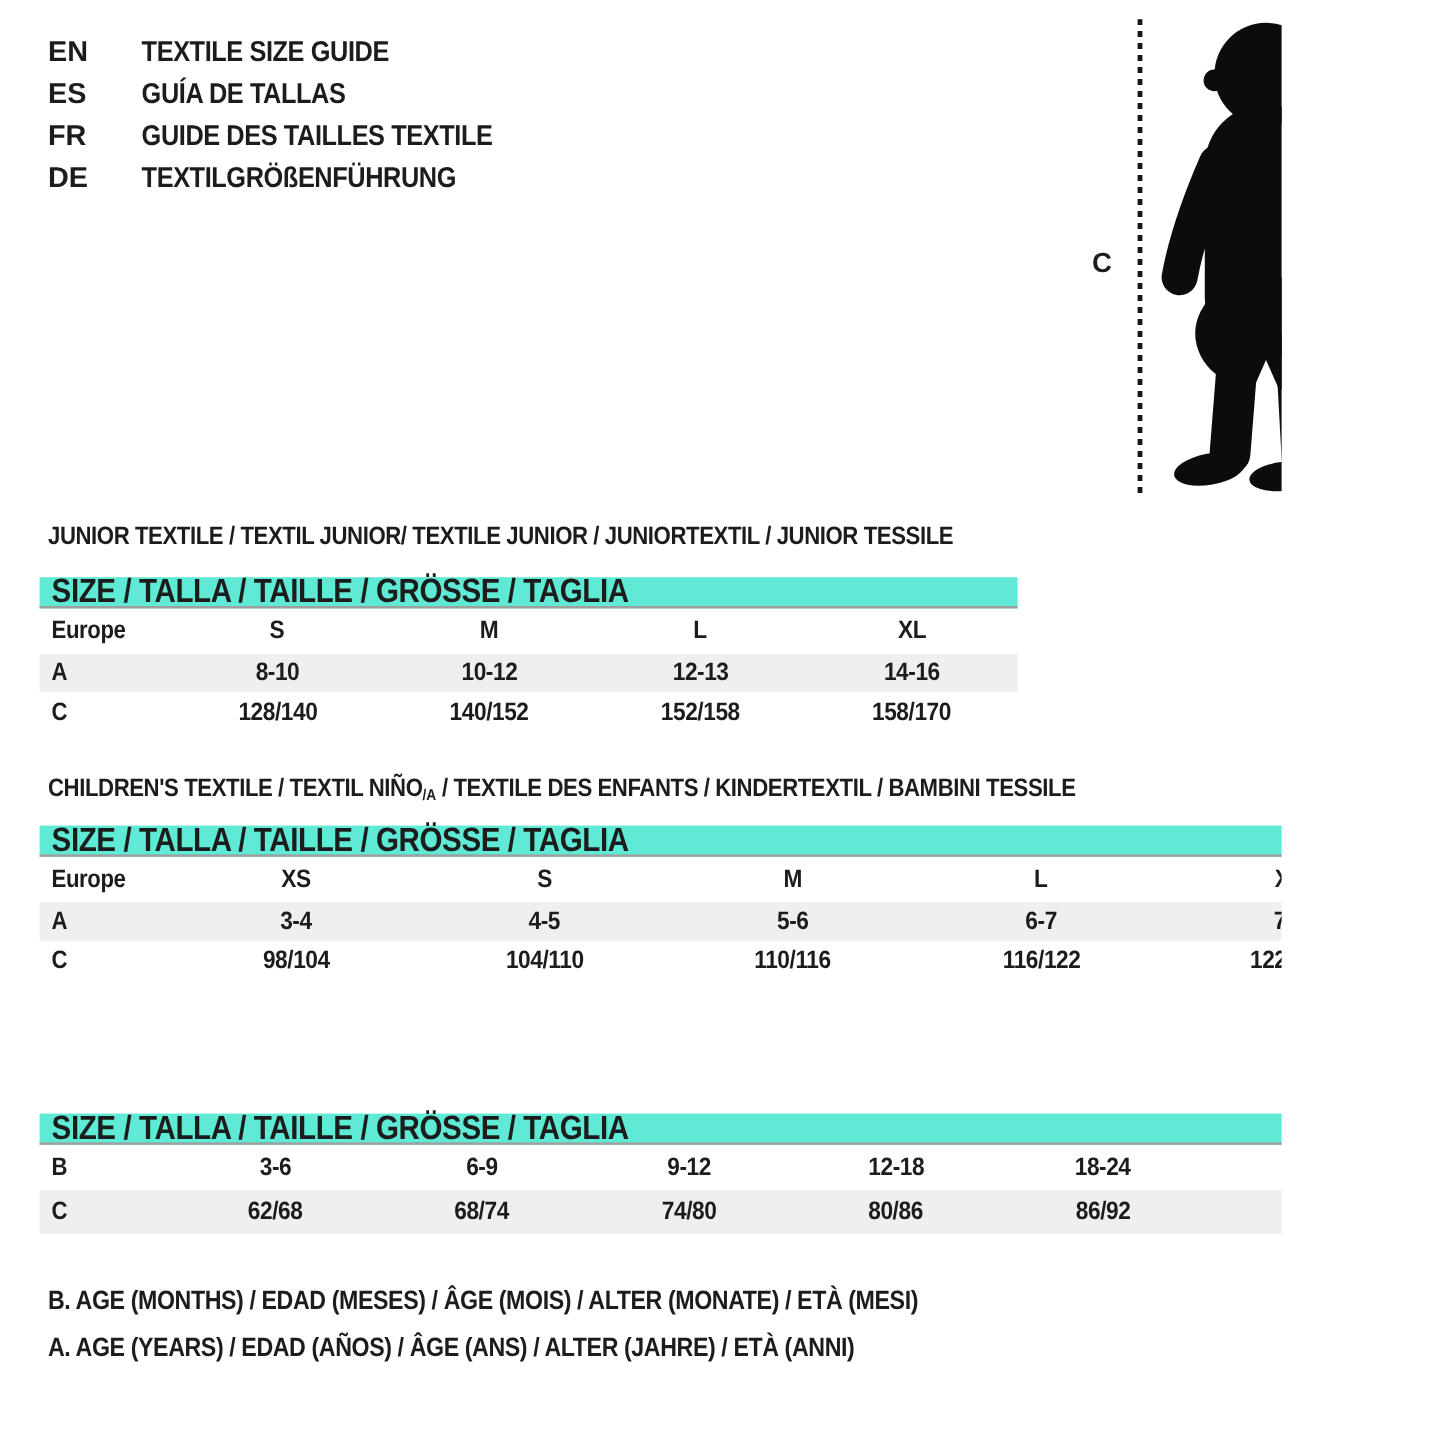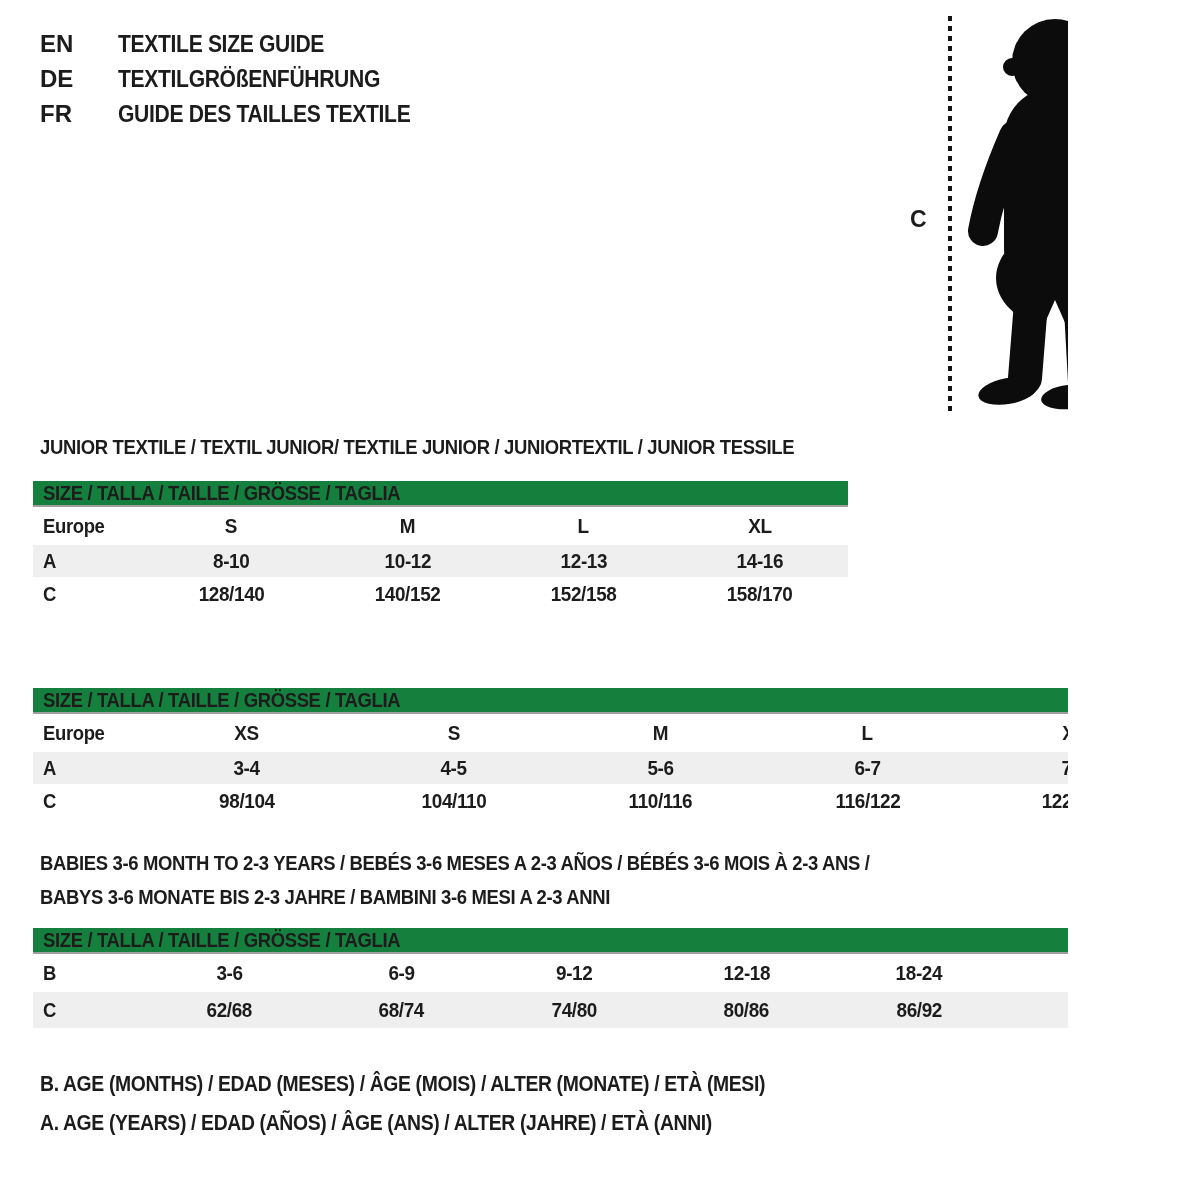--- a/index.html
+++ b/index.html
@@ -32,48 +32,52 @@
   #junior-title{top:434px;}
   #children-title{top:644px;}
   #babies-title{top:846px;line-height:34px;}
   .subA{font-size:13px;position:relative;top:4px;letter-spacing:0;}
 
   
   .table{position:absolute;left:33px;}
   .t-junior{top:481px;width:815px;}
   .t-children{top:688px;width:1145px;}
   .t-babies{top:928px;width:1145px;}
-  .thead{height:26px;background:#15803d;border-bottom:2px solid #9f9f9f;
-    display:flex;align-items:center;padding-left:10px;box-sizing:border-box;font-size:21px;}
+  .thead{height:26px;background:#5eead4;border-bottom:2px solid #9f9f9f;
+    display:flex;align-items:center;padding-left:10px;box-sizing:border-box;font-size:28px;}
   .trow{display:flex;align-items:center;font-size:21px;}
   .rh38{height:38px;} .rh32{height:32px;} .rh34{height:34px;} .rh36{height:36px;}
   .r-alt{background:#efefef;}
   .cell{flex:1;text-align:center;}
   .cell.label{flex:0 0 110px;text-align:left;padding-left:10px;box-sizing:border-box;}
 
   
   #legend{position:absolute;left:40px;top:1064px;font-size:22px;line-height:39px;}
 </style>
 </head>
 <body>
 
 <div id="page">
 
   <div id="langs">
     <div class="lang-row">
       <span class="lang-code">EN</span>
       <span class="cond">TEXTILE SIZE GUIDE</span>
     </div>
     <div class="lang-row">
-      <span class="lang-code">DE</span>
-      <span class="cond">TEXTILGRÖßENFÜHRUNG</span>
+      <span class="lang-code">ES</span>
+      <span class="cond">GUÍA DE TALLAS</span>
     </div>
     <div class="lang-row">
       <span class="lang-code">FR</span>
       <span class="cond">GUIDE DES TAILLES TEXTILE</span>
+    </div>
+    <div class="lang-row">
+      <span class="lang-code">DE</span>
+      <span class="cond">TEXTILGRÖßENFÜHRUNG</span>
     </div>
   </div>
 
   <div id="fig-line"></div>
   <div id="fig-c">C</div>
   <svg id="fig-svg" width="184" height="402" viewBox="0 0 184 402" aria-hidden="true">
     <g fill="#0c0c0c" stroke="#0c0c0c">
       <circle cx="99" cy="52" r="43" stroke="none"></circle>
       <circle cx="56" cy="57" r="9" stroke="none"></circle>
       <circle cx="142" cy="57" r="9" stroke="none"></circle>
@@ -114,20 +118,23 @@
     </div>
     <div class="trow rh34">
       <div class="cell label"><span class="cond">C</span></div>
       <div class="cell"><span class="condc">128/140</span></div>
       <div class="cell"><span class="condc">140/152</span></div>
       <div class="cell"><span class="condc">152/158</span></div>
       <div class="cell"><span class="condc">158/170</span></div>
     </div>
   </div>
 
+  <div class="sec-title" id="children-title">
+    <span class="cond"><span>CHILDREN'S TEXTILE / TEXTIL NIÑO</span><span class="subA">/A</span><span> / TEXTILE DES ENFANTS / KINDERTEXTIL / BAMBINI TESSILE</span></span>
+  </div>
   <div class="table t-children">
     <div class="thead">
       <span class="cond">SIZE / TALLA / TAILLE / GRÖSSE / TAGLIA</span>
     </div>
     <div class="trow rh38">
       <div class="cell label"><span class="cond">Europe</span></div>
       <div class="cell"><span class="condc">XS</span></div>
       <div class="cell"><span class="condc">S</span></div>
       <div class="cell"><span class="condc">M</span></div>
       <div class="cell"><span class="condc">L</span></div>
@@ -144,24 +151,20 @@
     <div class="trow rh34">
       <div class="cell label"><span class="cond">C</span></div>
       <div class="cell"><span class="condc">98/104</span></div>
       <div class="cell"><span class="condc">104/110</span></div>
       <div class="cell"><span class="condc">110/116</span></div>
       <div class="cell"><span class="condc">116/122</span></div>
       <div class="cell"><span class="condc">122/128</span></div>
     </div>
   </div>
 
-  <div class="sec-title" id="babies-title">
-    <span class="cond">BABIES 3-6 MONTH TO 2-3 YEARS / BEBÉS 3-6 MESES A 2-3 AÑOS / BÉBÉS 3-6 MOIS À 2-3 ANS /</span><br>
-    <span class="cond">BABYS 3-6 MONATE BIS 2-3 JAHRE / BAMBINI 3-6 MESI A 2-3 ANNI</span>
-  </div>
   <div class="table t-babies">
     <div class="thead">
       <span class="cond">SIZE / TALLA / TAILLE / GRÖSSE / TAGLIA</span>
     </div>
     <div class="trow rh38">
       <div class="cell label"><span class="cond">B</span></div>
       <div class="cell"><span class="condc">3-6</span></div>
       <div class="cell"><span class="condc">6-9</span></div>
       <div class="cell"><span class="condc">9-12</span></div>
       <div class="cell"><span class="condc">12-18</span></div>

